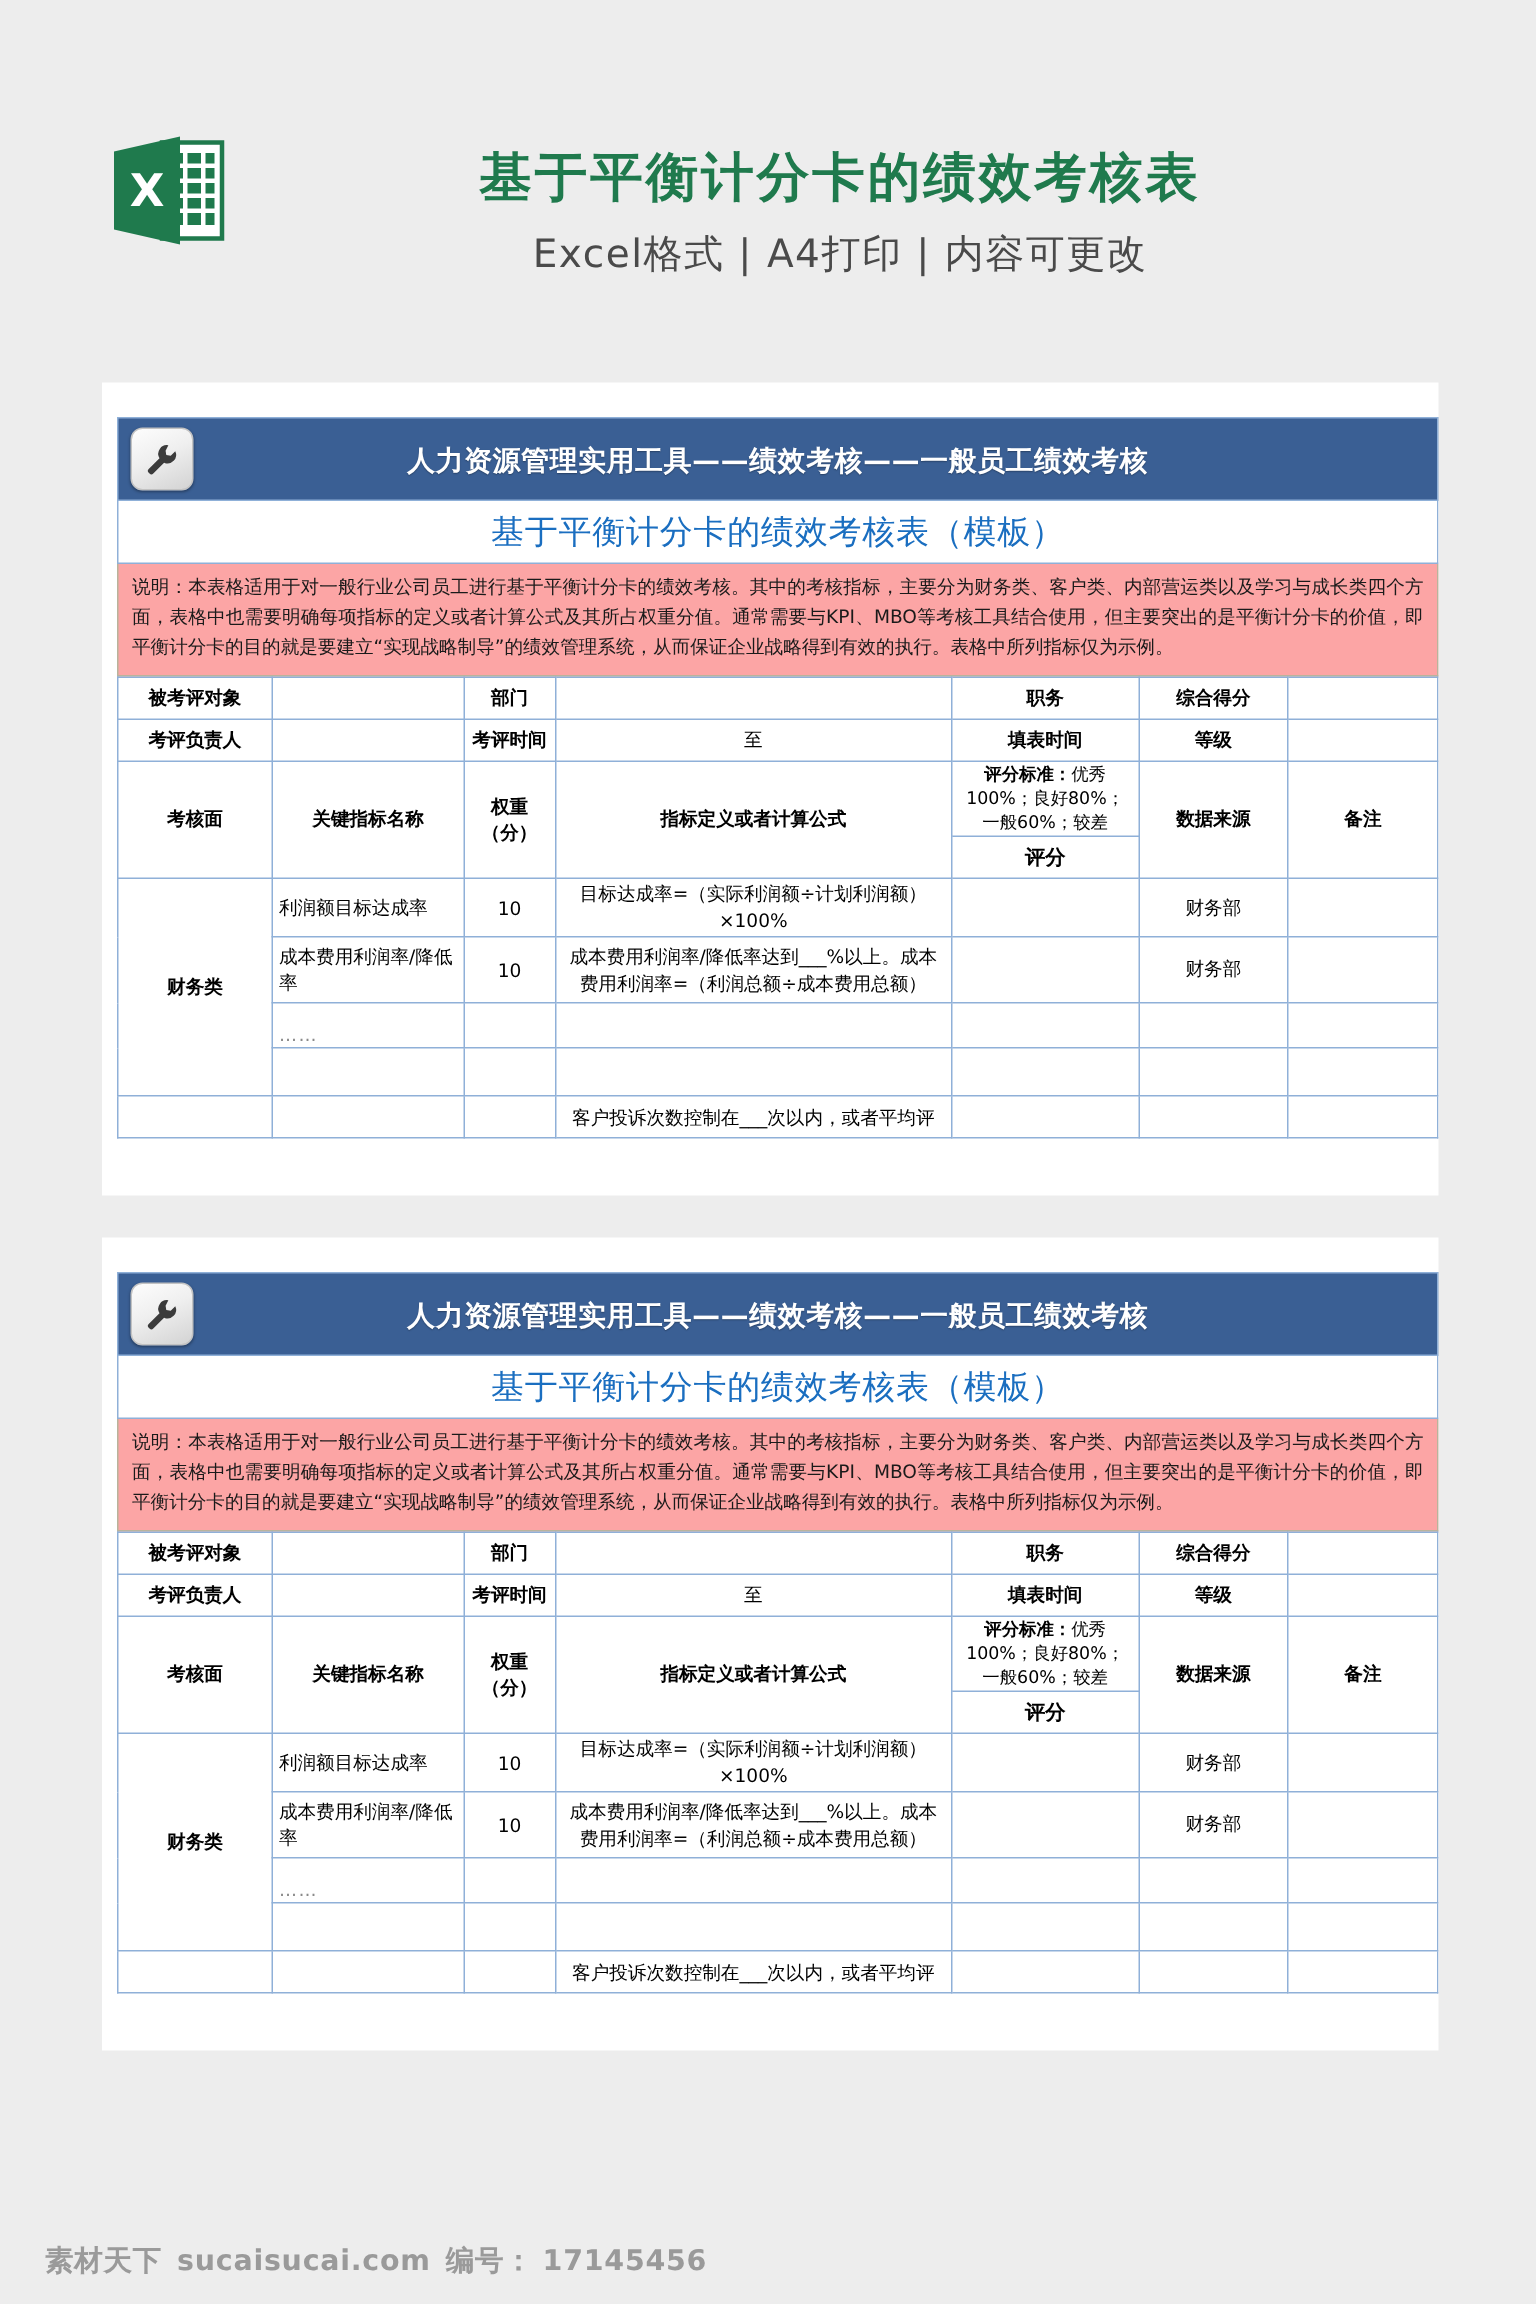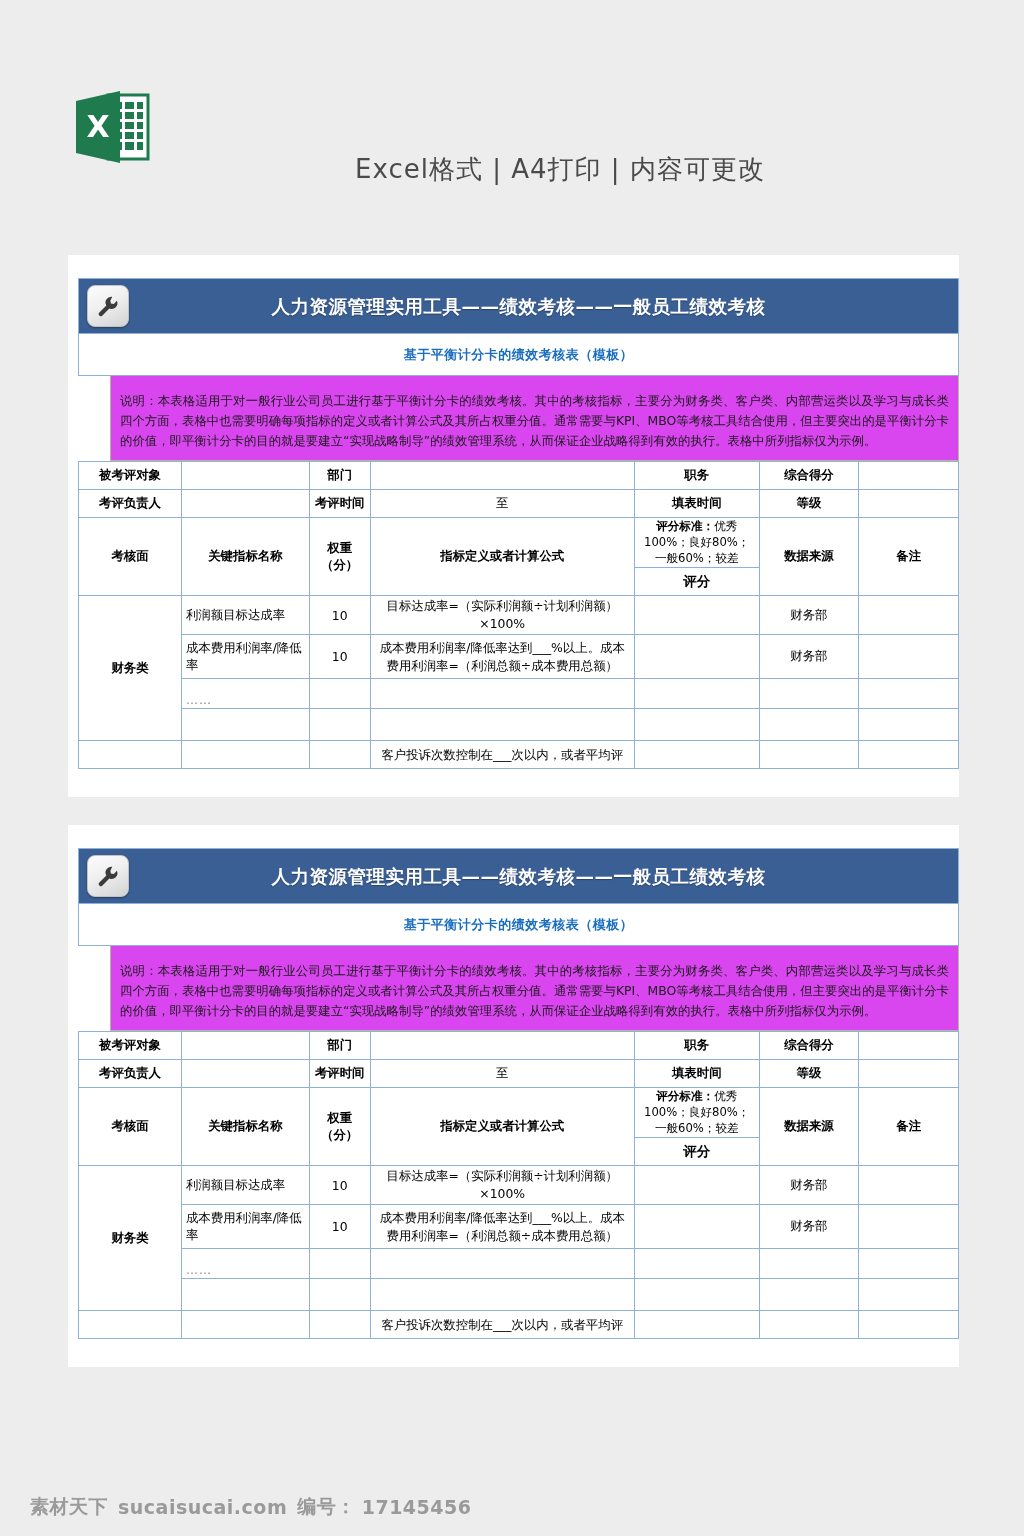--- a/index.html
+++ b/index.html
@@ -65,32 +65,31 @@
   }
 
   
   .subtitle-row {
     height:42px; background:#ffffff;
     border-left:1px solid #8fb0d8; border-right:1px solid #8fb0d8;
     border-bottom:1px solid #8fb0d8;
     display:flex; align-items:center; justify-content:center;
   }
   .subtitle-row .t {
-    color:#1a6ec0; font-size:13px; font-weight:bold; letter-spacing:.5px;
+    color:#1a6ec0; font-size:22px; font-weight:normal; letter-spacing:.5px;
   }
 
   
   .desc {
-    background:#d946ef;
+    background:#fca5a5;
     border:1px solid #b9b49c;
     border-top:none;
-    padding:15px 9px 9px 9px;
+    padding:5px 9px 9px 9px;
     font-size:12.4px; line-height:1.62; color:#1a1a1a;
     text-align:justify;
-    margin-left:32px;
   }
 
   
   table.grid {
     border-collapse:collapse; width:100%;
     table-layout:fixed;
     font-size:12.4px; color:#000;
   }
   table.grid td {
     border:1px solid #8fb0d8;
@@ -153,20 +152,21 @@
           <rect x="57" y="49" width="9" height="7"></rect>
           <rect x="69" y="49" width="6" height="7"></rect>
         <rect x="45" y="59" width="9" height="8"></rect>
           <rect x="57" y="59" width="9" height="8"></rect>
           <rect x="69" y="59" width="6" height="8"></rect>
       </g>
       <path d="M8 18 L52 8 L52 80 L8 70 Z" fill="#1f7a4d"></path>
       <text x="30" y="54" font-size="30" font-weight="bold" fill="#ffffff" text-anchor="middle" font-family="DejaVu Sans, sans-serif">X</text>
     </svg>
   </div>
+  <div class="promo-title">基于平衡计分卡的绩效考核表</div>
   <div class="promo-sub">Excel格式 | A4打印 | 内容可更改</div>
 </div>
 
 <div class="card" id="card-1">
   <div class="sheet">
 
     <div class="banner">
       <div class="wrench-btn">
         <svg viewBox="0 0 26 26" width="24" height="24">
           <path d="M17.6 3.1a6.2 6.2 0 0 0-6.4 9.3L3.4 20.2a1.9 1.9 0 0 0 0 2.7l.6.6a1.9 1.9 0 0 0 2.7 0l7.8-7.8a6.2 6.2 0 0 0 8.1-8.3l-3.3 3.3-3.2-.5-.5-3.2z" fill="#3b3b3b"></path>

